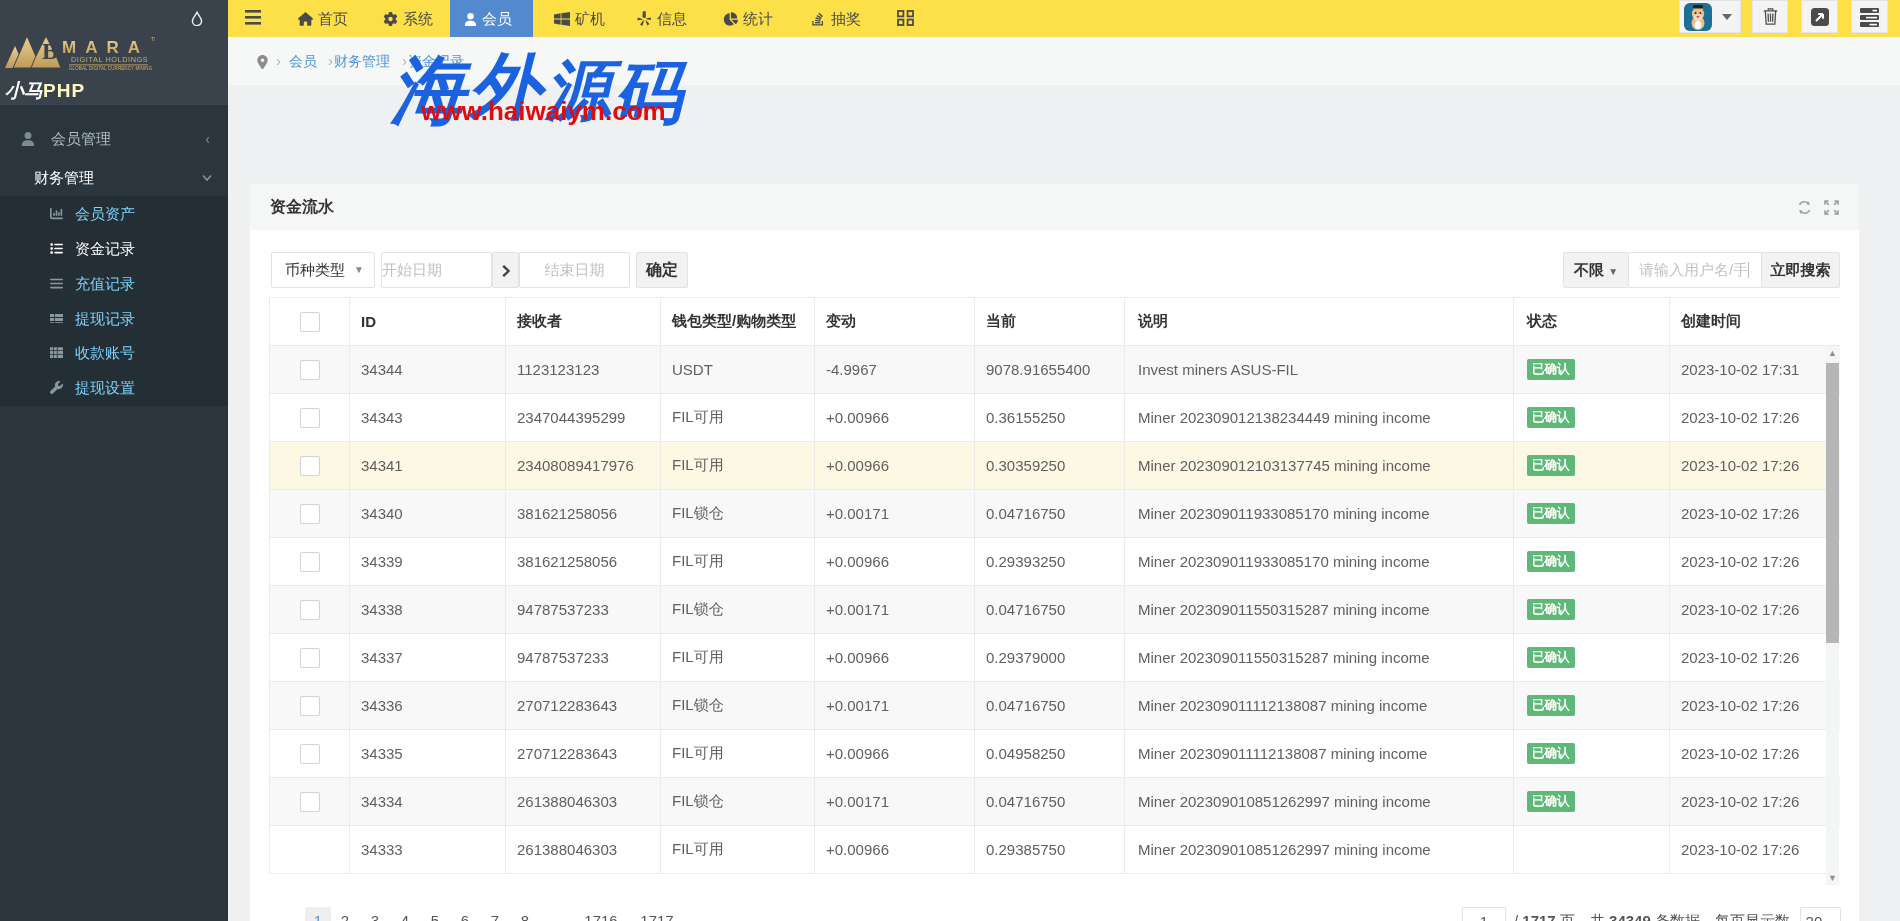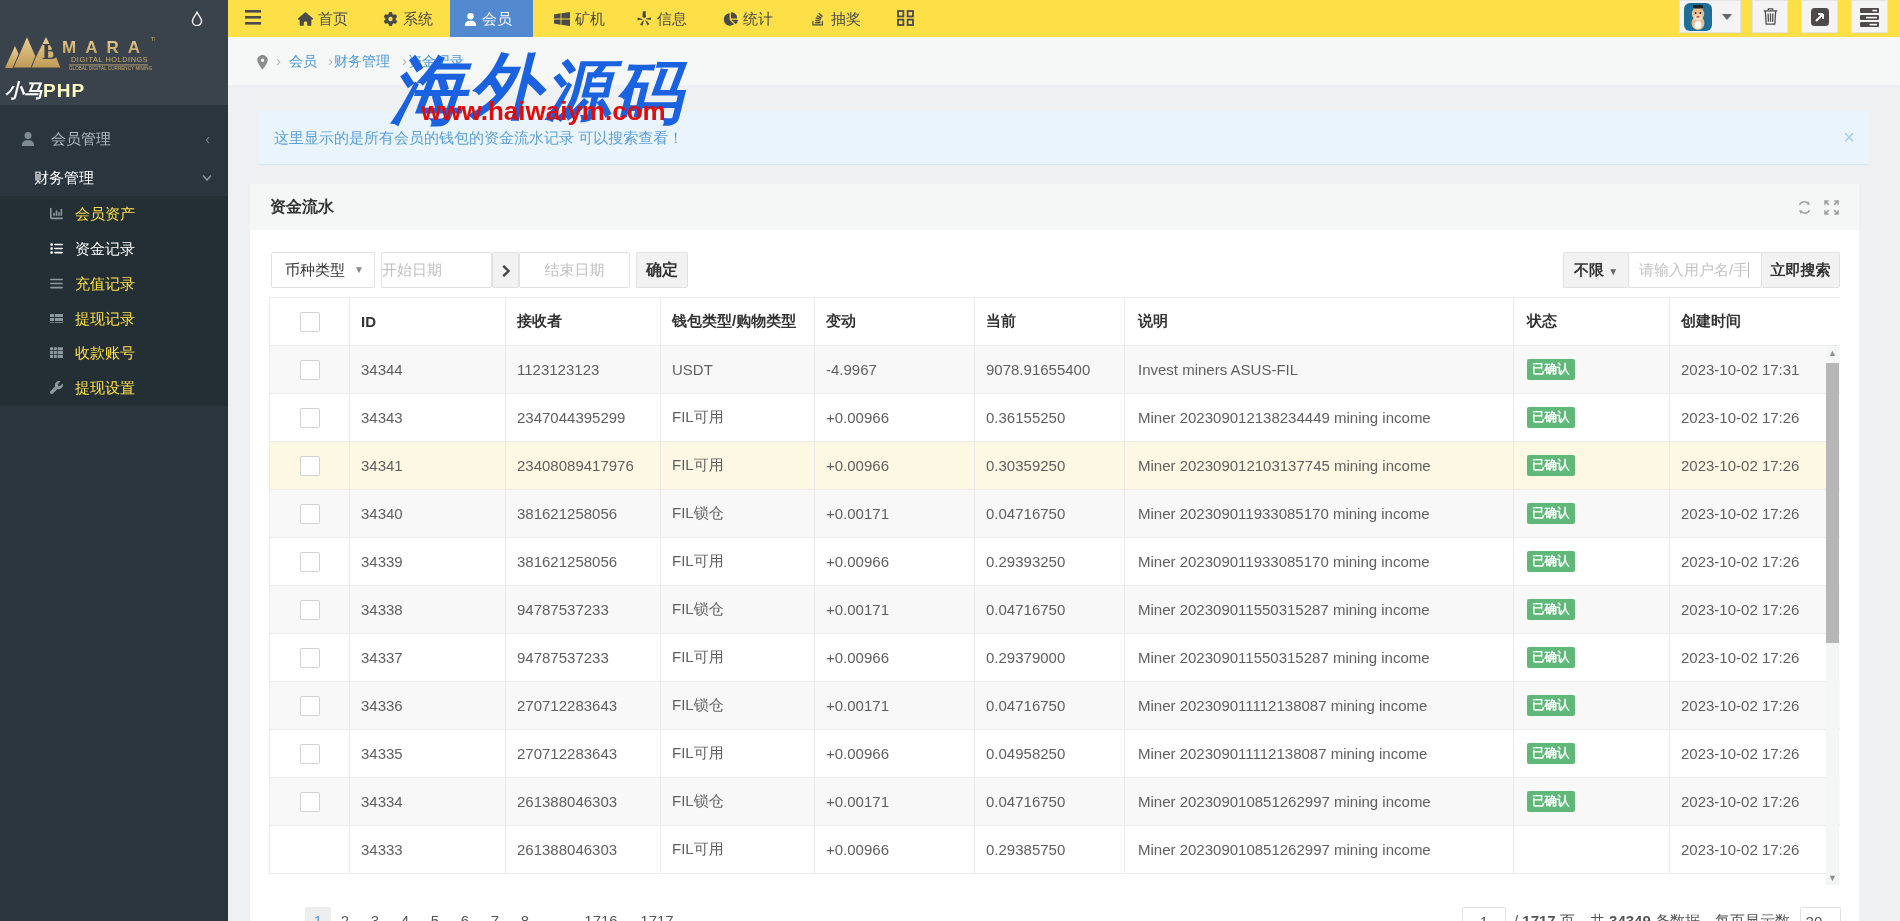--- a/index.html
+++ b/index.html
@@ -5,21 +5,21 @@
 * { margin:0; padding:0; box-sizing:border-box; }
 html,body { width:1900px; height:921px; overflow:hidden; font-family:"Liberation Sans",sans-serif; background:#eef0f1; position:relative; }
 .abs { position:absolute; }
 
 #sidebar { left:0; top:0; width:228px; height:921px; background:#2b353e; z-index:5; }
 #logoarea { left:0; top:0; width:228px; height:105px; background:#3a434b; }
 #submenu-bg { left:0; top:196px; width:228px; height:210px; background:#242e35; }
 .mi { position:absolute; left:0; width:228px; height:36px; color:#b0bcc3; font-size:15px; line-height:36px; }
 .mi .ic { position:absolute; left:21px; top:11px; width:14px; height:14px; fill:#7e8b93; }
 .mi .txt { position:absolute; left:51px; }
-.smi { position:absolute; left:0; width:228px; height:35px; color:#fde047; font-size:15px; line-height:35px; }
+.smi { position:absolute; left:0; width:228px; height:35px; color:#7dd3fc; font-size:15px; line-height:35px; }
 .smi .ic { position:absolute; left:50px; top:11px; width:13px; height:13px; fill:#8a979e; }
 .smi .txt { position:absolute; left:75px; }
 .smi.active { color:#fff; }
 .smi.active .ic { fill:#fff; }
 .chev { position:absolute; right:18px; color:#7e8b93; font-size:14px; }
 
 #navbar { left:228px; top:0; width:1672px; height:37px; background:#fde047; z-index:4; }
 .nav-item { position:absolute; top:0; height:37px; line-height:37px; font-size:15px; color:#4a4a4a; }
 .nav-item svg { vertical-align:-2px; }
 .nav-item.active { background:#5289cf; color:#fff; }
@@ -54,21 +54,20 @@
 .cb { width:20px; height:20px; border:1px solid #d2d2d2; border-radius:2px; background:#fff; display:inline-block; vertical-align:middle; }
 .badge { display:inline-block; background:#5fb878; color:#fff; font-size:12.5px; font-weight:bold; padding:4.5px 5px; border-radius:2px; line-height:1; }
 
 #wm1 { left:0; top:0; color:#1a62e0; font-weight:bold; font-style:italic; z-index:9; line-height:1; }
 #wm1 span { position:absolute; }
 #wm2 { left:421px; top:96px; color:#e00b0b; font-size:26px; font-weight:bold; z-index:9; letter-spacing:0px; }
 </style>
 </head>
 <body>
 <div id="content" class="abs">
-  <div id="alert" class="abs">这里显示的是所有会员的钱包的资金流水记录 可以搜索查看！<span class="x">×</span></div>
   <div id="panel" class="abs">
     <div id="panel-hd" class="abs">资金流水</div>
     <div id="tbl" class="abs">
     <table>
     <colgroup>
             <col style="width:80px">
             <col style="width:156px">
             <col style="width:155px">
             <col style="width:154px">
             <col style="width:160px">

